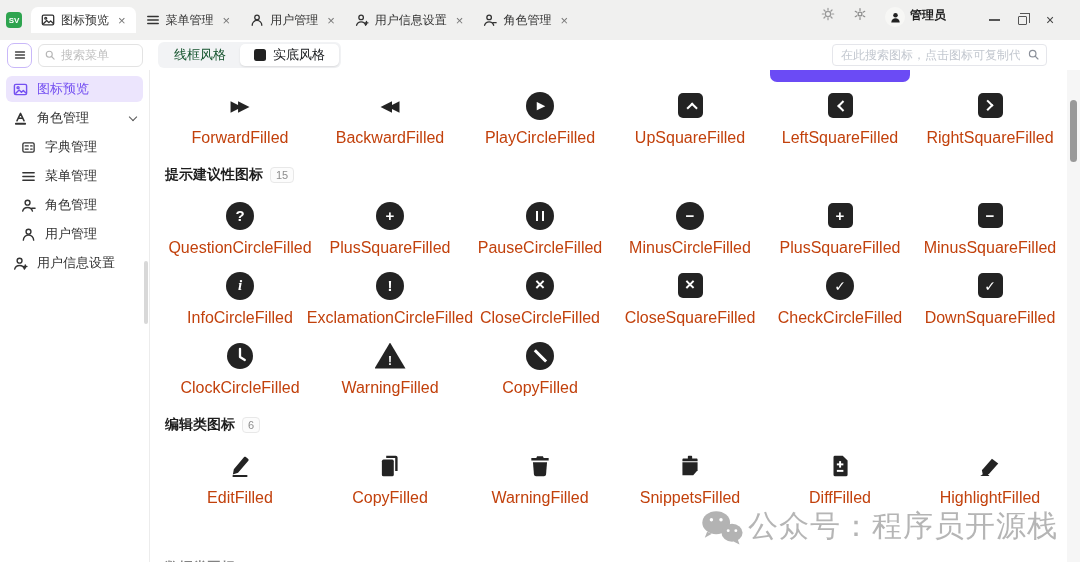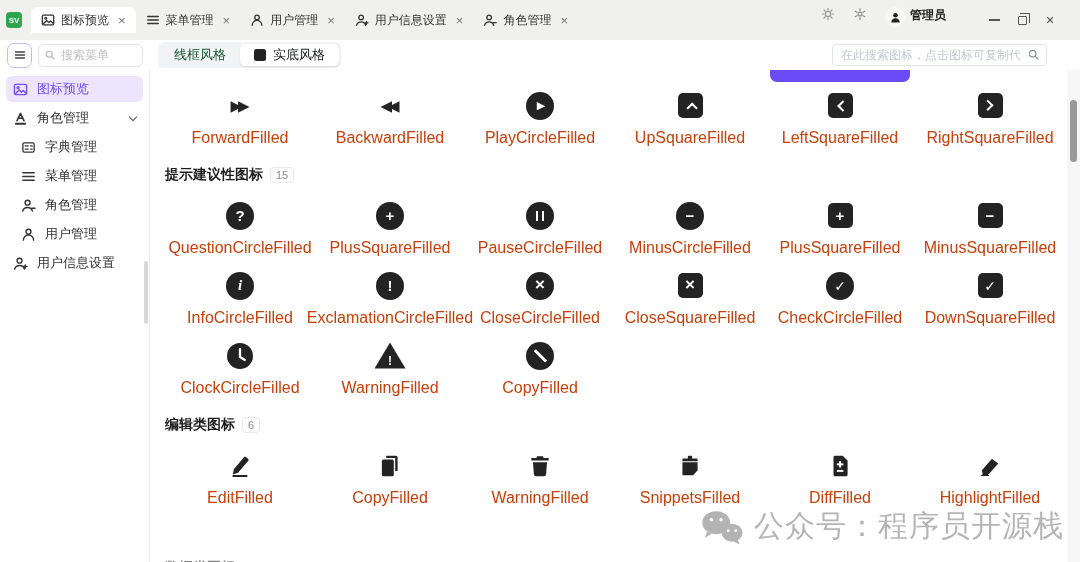--- a/index.html
+++ b/index.html
@@ -95,21 +95,21 @@
   .cd{transform:rotate(135deg) translate(0,3px)}
   .cl{transform:rotate(-135deg) translate(-2px,2px)}
   .cr{transform:rotate(45deg) translate(-2px,1px)}
   .warn{width:31px;height:26px;background:#232323;clip-path:polygon(50% 0,100% 100%,0 100%);
     display:flex;align-items:flex-end;justify-content:center;color:#fff;font-weight:bold;font-size:12px}
   .warn span{margin-bottom:1px}
   .diag{width:2.6px;height:16px;background:#fff;transform:rotate(-45deg);display:block}
   .g24{width:26px;height:26px;fill:#232323;display:block}
   .g28{width:28px;height:28px;display:block}
   
-  .watermark{position:absolute;left:548px;top:436px;display:flex;align-items:center;gap:10px;
+  .watermark{position:absolute;left:548px;top:436px;display:flex;align-items:center;gap:4px;
     color:rgba(135,135,135,.62);font-size:30px;letter-spacing:1px;z-index:3;pointer-events:none;white-space:nowrap}
   .watermark svg{width:46px;height:40px;flex-shrink:0}
 </style>
 </head>
 <body>
 
 <div class="titlebar">
   <div class="logo">SV</div>
   <div id="tabs">
       <div class="tab active">

